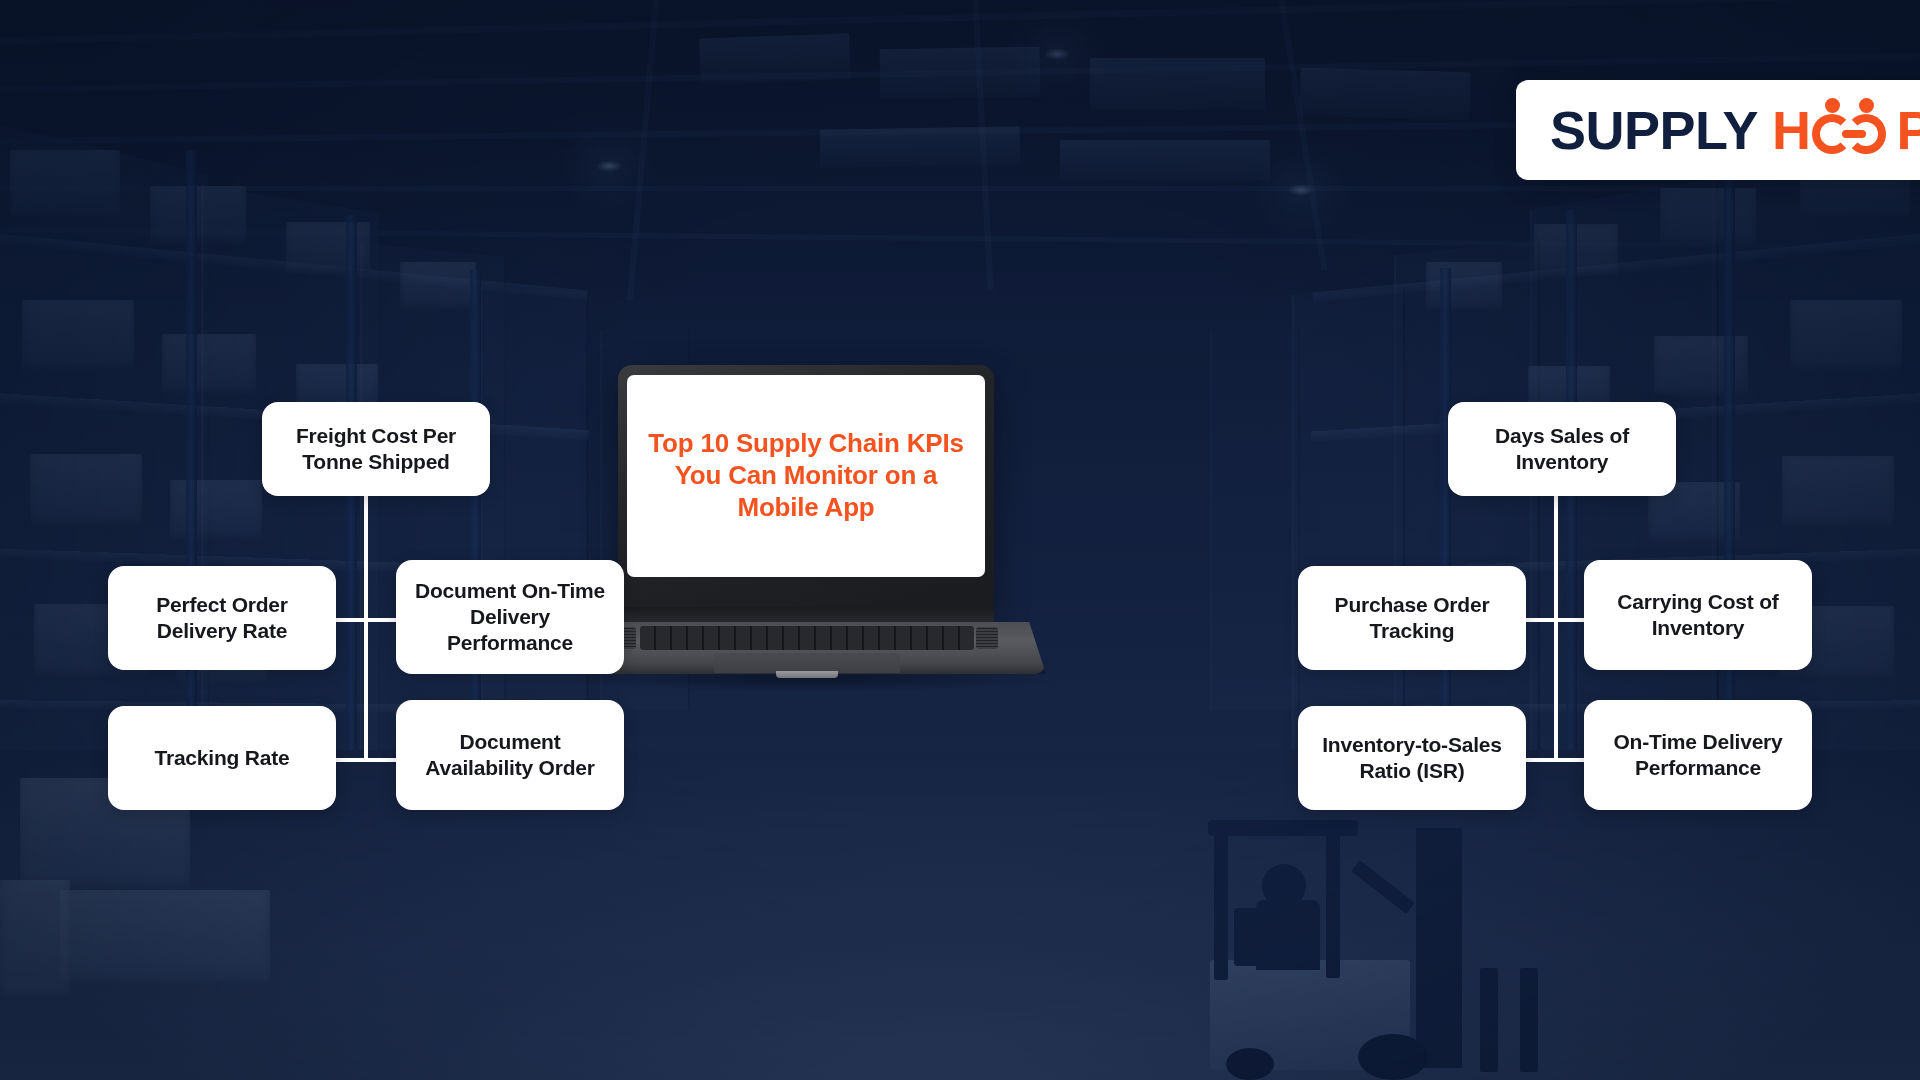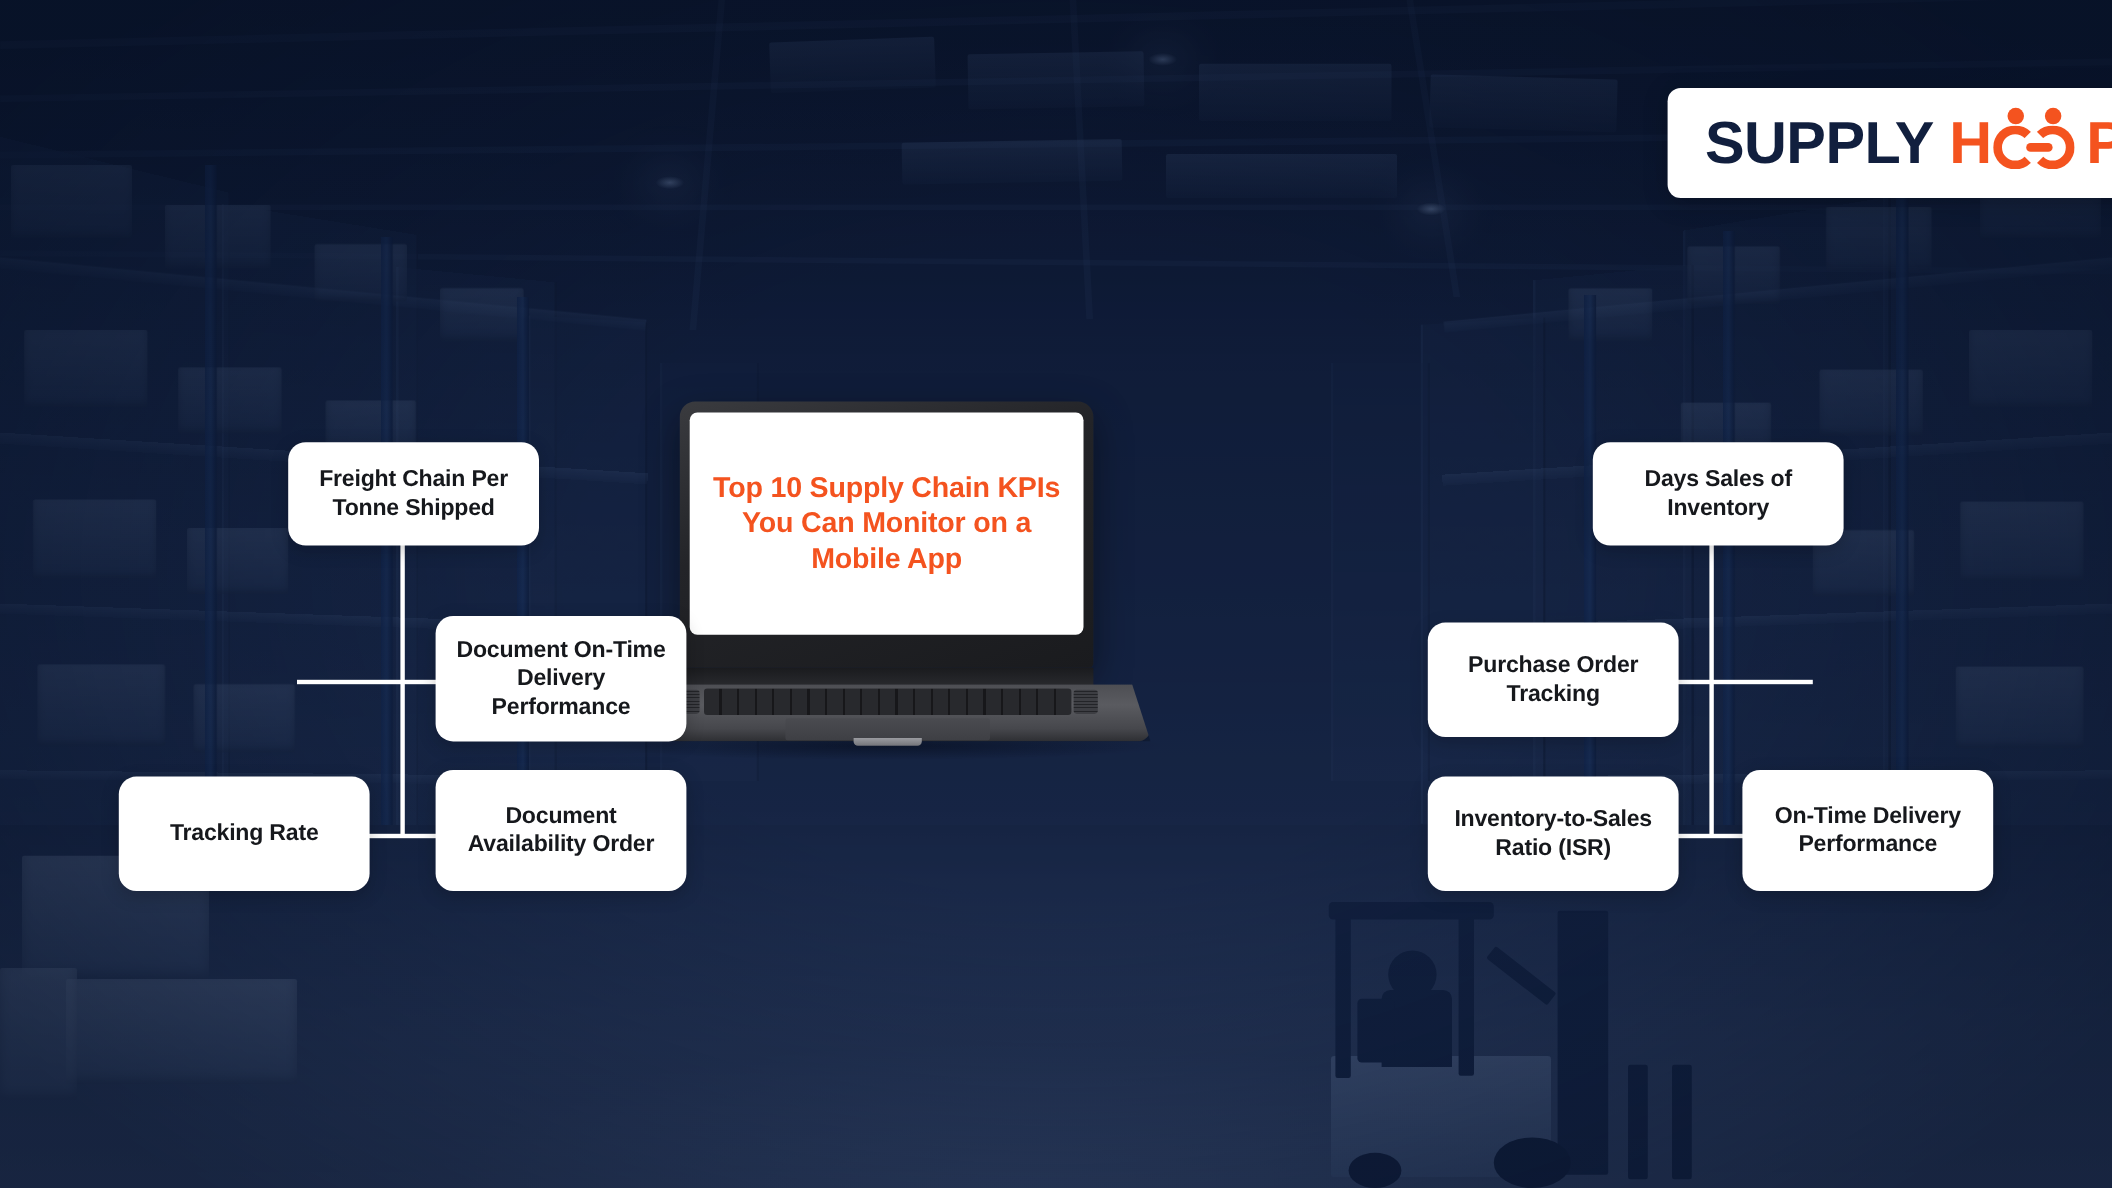--- a/index.html
+++ b/index.html
@@ -328,23 +328,26 @@
     <div class="hinge-strip"></div>
     <div class="base"></div>
     <div class="speaker-l"></div>
     <div class="speaker-r"></div>
     <div class="keyboard"></div>
     <div class="trackpad"></div>
     <div class="notch"></div>
   </div>
 
   <div class="kpi" style="left:262px;top:402px;width:228px;height:94px;">
-    <span>Freight Chain Per Tonne Shipped</span>
-  </div>
-
+    <span>Freight Cost Per Tonne Shipped</span>
+  </div>
+
+  <div class="kpi" style="left:108px;top:566px;width:228px;height:104px;">
+    <span>Perfect Order Delivery Rate</span>
+  </div>
 
   <div class="kpi" style="left:396px;top:560px;width:228px;height:114px;">
     <span>Document On-Time Delivery Performance</span>
   </div>
 
   <div class="kpi" style="left:108px;top:706px;width:228px;height:104px;">
     <span>Tracking Rate</span>
   </div>
 
   <div class="kpi" style="left:396px;top:700px;width:228px;height:110px;">
@@ -352,20 +355,23 @@
   </div>
 
   <div class="kpi" style="left:1448px;top:402px;width:228px;height:94px;">
     <span>Days Sales of Inventory</span>
   </div>
 
   <div class="kpi" style="left:1298px;top:566px;width:228px;height:104px;">
     <span>Purchase Order Tracking</span>
   </div>
 
+  <div class="kpi" style="left:1584px;top:560px;width:228px;height:110px;">
+    <span>Carrying Cost of Inventory</span>
+  </div>
 
   <div class="kpi" style="left:1298px;top:706px;width:228px;height:104px;">
     <span>Inventory-to-Sales Ratio (ISR)</span>
   </div>
 
   <div class="kpi" style="left:1584px;top:700px;width:228px;height:110px;">
     <span>On-Time Delivery Performance</span>
   </div>
 
 </div>

